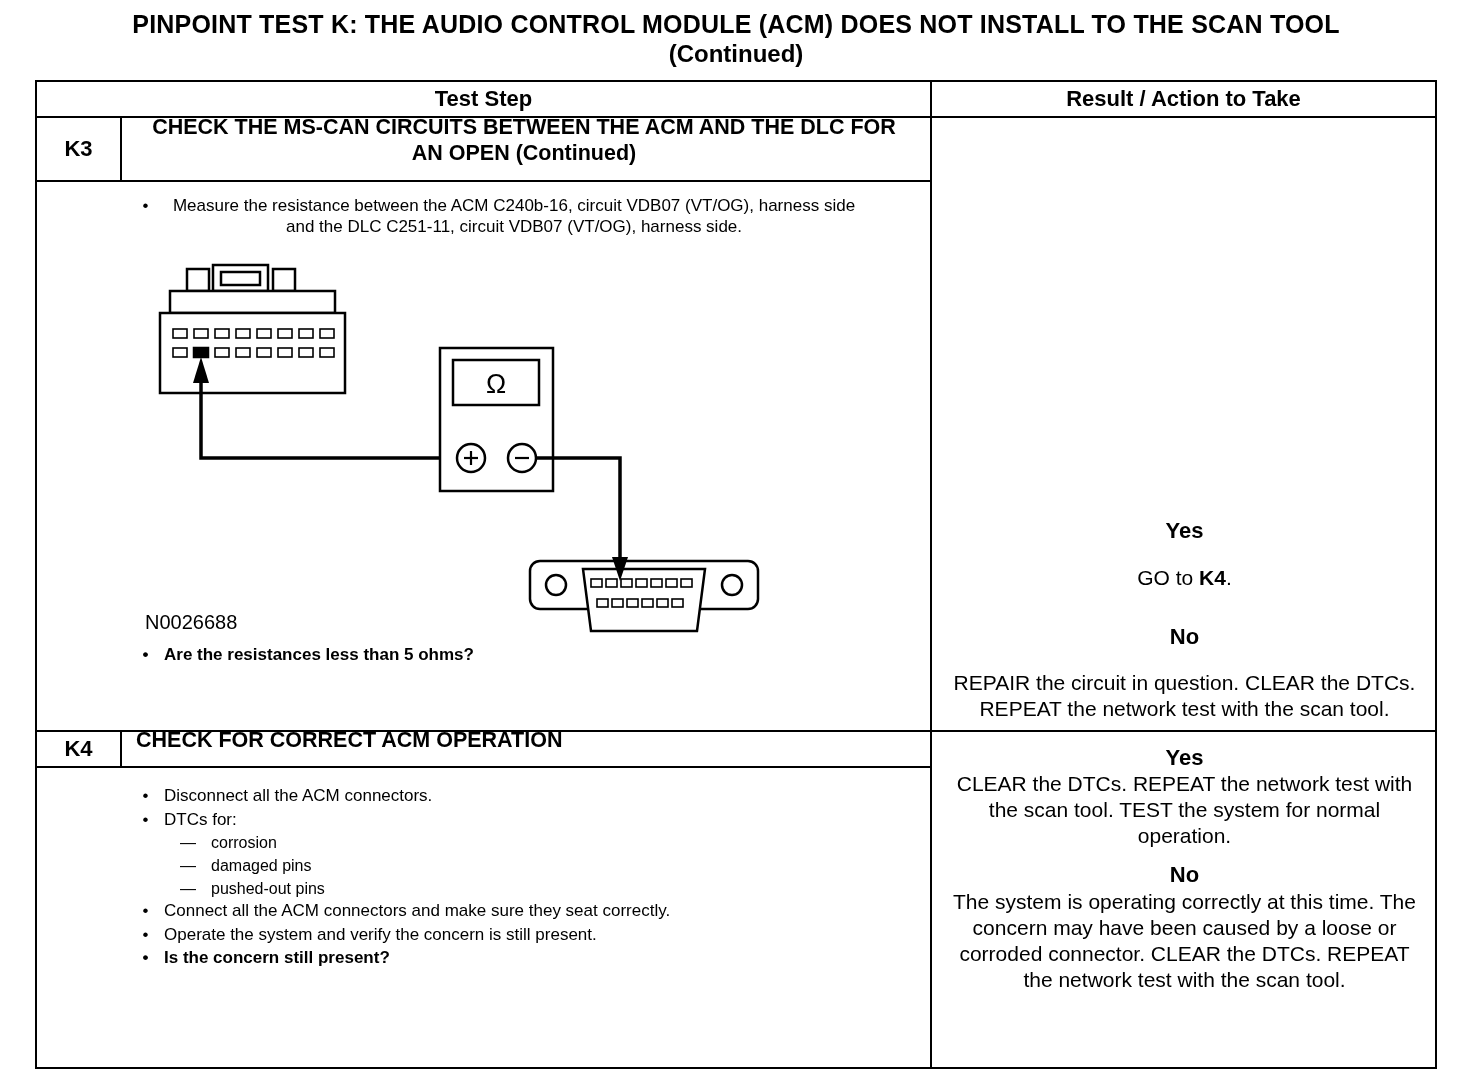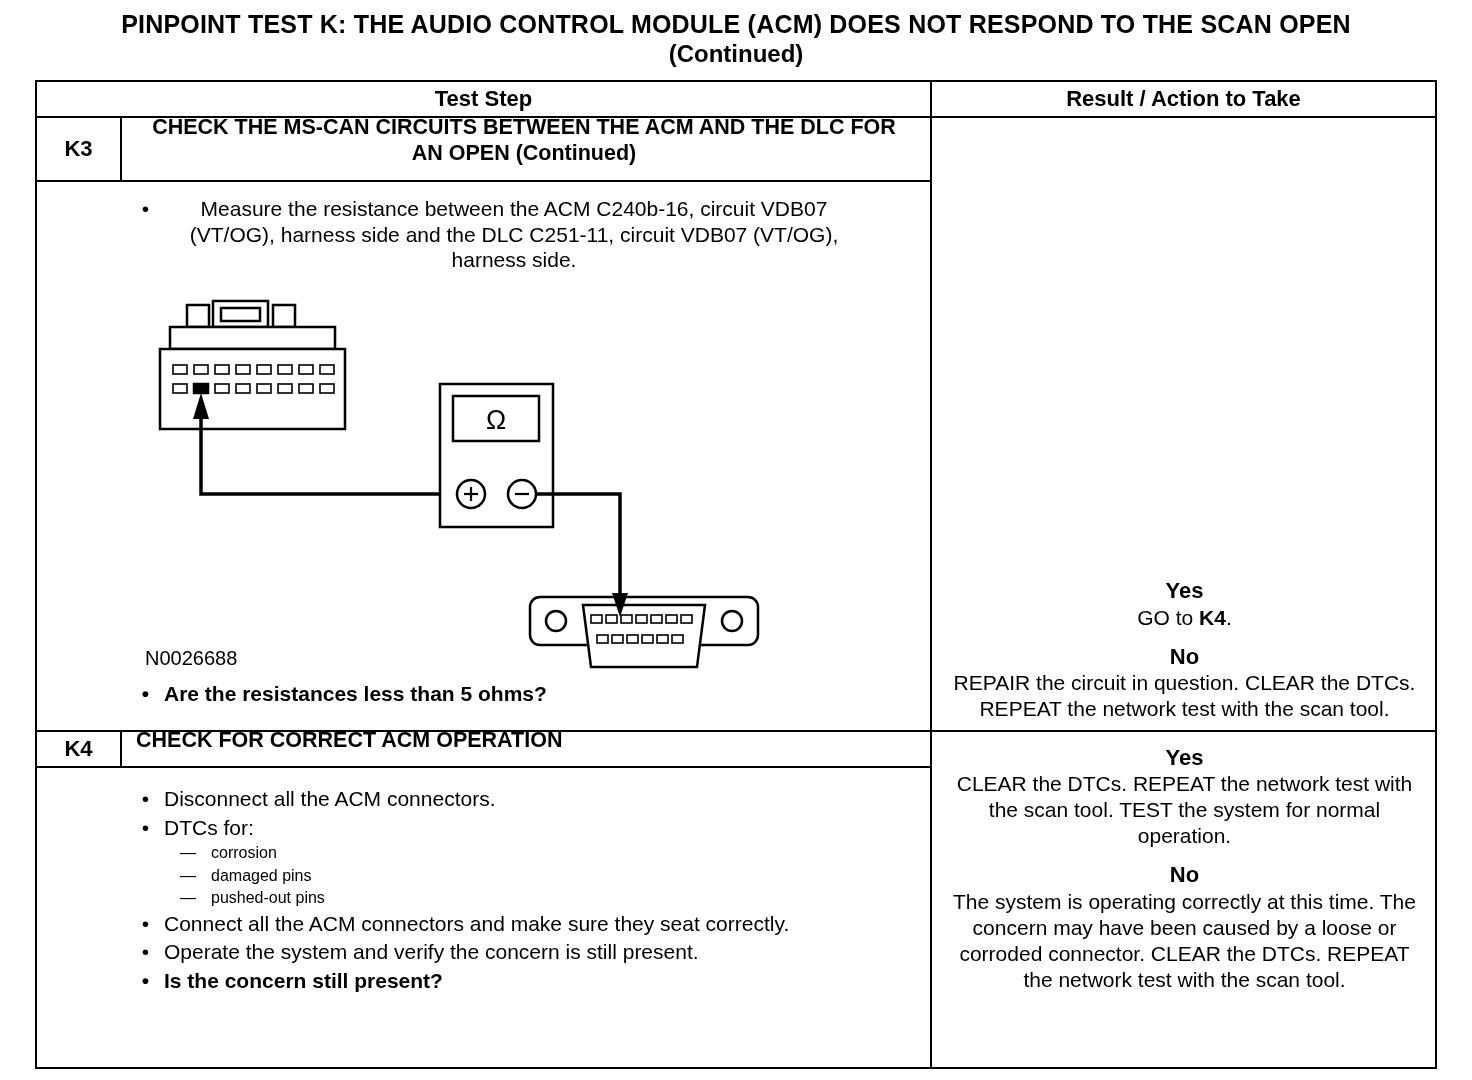--- a/index.html
+++ b/index.html
@@ -44,43 +44,43 @@
     width: 85px; flex-shrink: 0;
     border-right: 2px solid #000;
     display: flex; align-items: center; justify-content: center;
     font-size: 22px;
   }
   .ktitle { display: flex; align-items: center; padding: 3px 10px 21px 14px; line-height: 1.22; max-width: 800px; }
 
   .sect-body { flex: 1; padding-top: 14px; }
   .k4body { padding-top: 18px; }
 
-  .bullet { display: flex; font-size: 21px; line-height: 1.22; margin-bottom: 3px; }
+  .bullet { display: flex; font-size: 17px; line-height: 1.22; margin-bottom: 3px; }
   .bullet::before { content: "\2022"; margin-left: 90px; width: 37px; flex-shrink: 0; }
   .bullet .btext { max-width: 700px; }
   .bullet.bold { font-weight: bold; }
   .dash-item { display: flex; font-size: 16px; line-height: 1.22; margin-bottom: 3px; }
   .dash-item::before { content: "\2014"; margin-left: 128px; width: 46px; flex-shrink: 0; }
 
   .diagram { margin: 24px 0 0 108px; }
   .diagram svg { display: block; }
   .k3q { margin-top: 6px; }
 
-  .res { font-size: 21px; line-height: 1.24; padding: 0 12px 8px 14px; }
+  .res { font-size: 21px; line-height: 1.24; padding: 0 12px 8px 14px; gap: 20px; }
   .res-k3 { display: flex; flex-direction: column; justify-content: flex-end; }
   .res-k4 { padding-top: 12px; }
   .yn { font-weight: bold; font-size: 22px; }
   .gap { margin-top: 12px; }
 </style>
 </head>
 <body>
 
 <div class="page">
 
-  <div class="title1">PINPOINT TEST  K: THE AUDIO CONTROL MODULE (ACM) DOES NOT RESPOND TO THE SCAN OPEN</div>
+  <div class="title1">PINPOINT TEST  K: THE AUDIO CONTROL MODULE (ACM) DOES NOT INSTALL TO THE SCAN TOOL</div>
   <div class="title2">(Continued)</div>
 
   <div class="tbl">
 
     <div class="th left">Test Step</div>
     <div class="th">Result / Action to Take</div>
 
     <div class="k-left">
       <div class="sect-head k3head">
         <div class="knum">K3</div>

